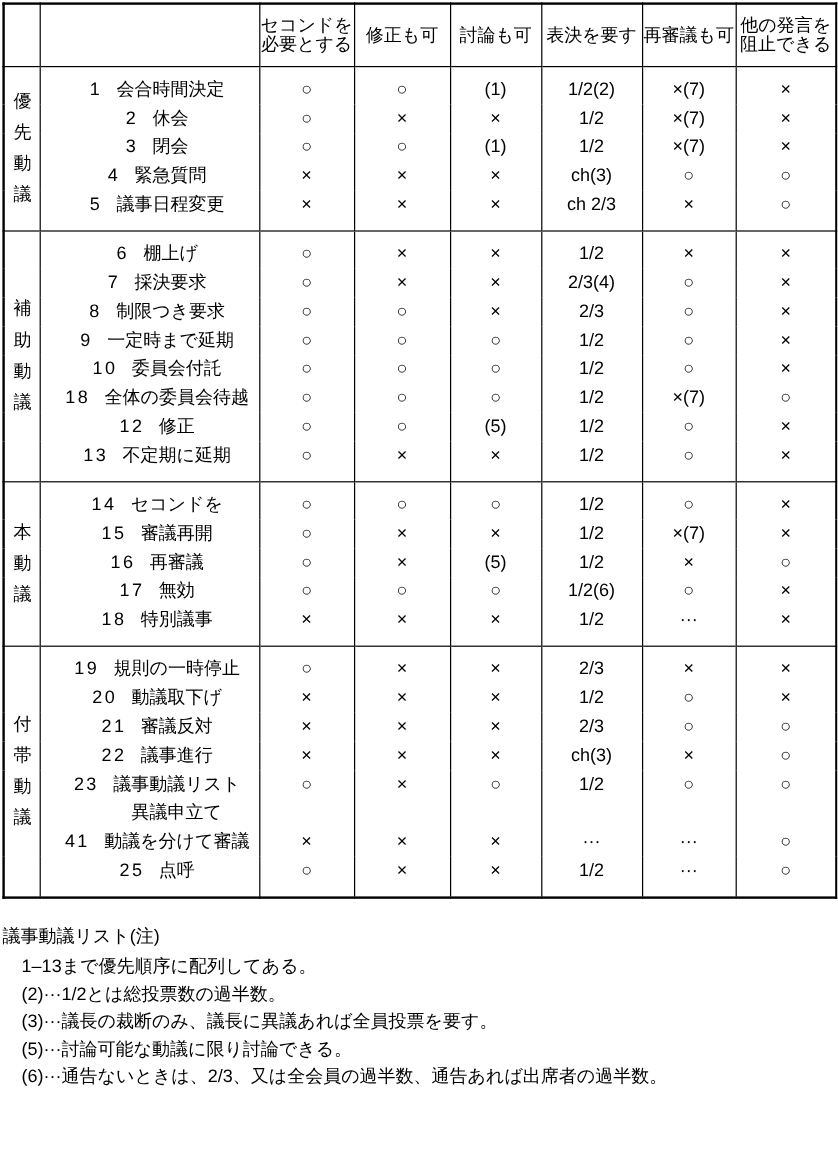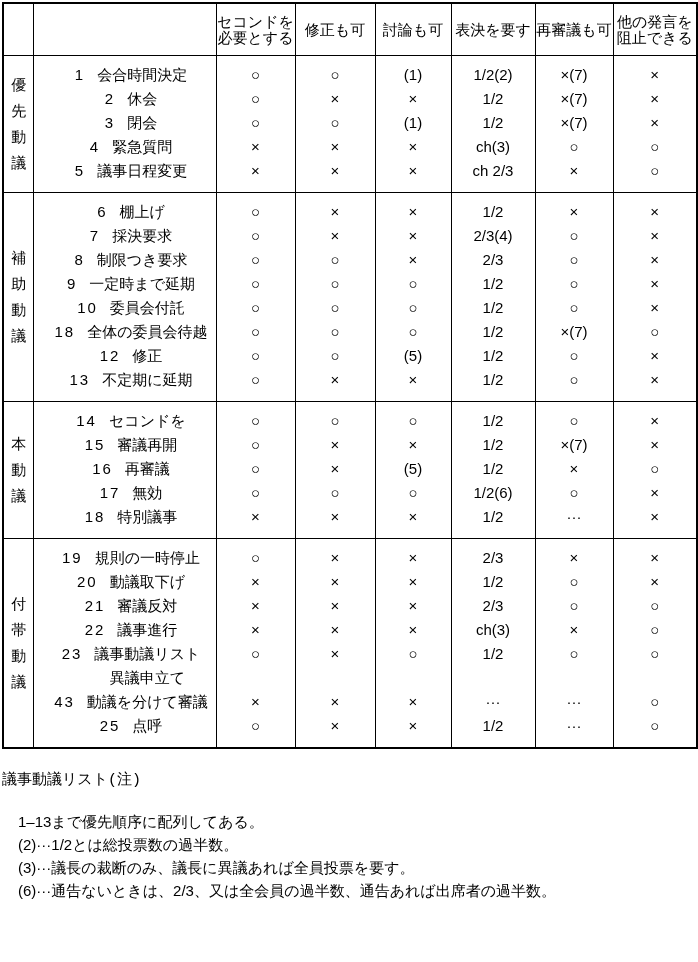--- a/index.html
+++ b/index.html
@@ -73,21 +73,21 @@
     white-space: pre-line;
   }
   
   td.val { text-align: center; }
   
   .notes {
     margin: 20px 0 0 2px;
     font-size: 15px;
     line-height: 23px;
   }
-  .notes .note-title { margin-bottom: 18px; font-family: Liberation Mono, monospace; }
+  .notes .note-title { margin-bottom: 2px; }
   .notes .note-line { padding-left: 16px; }
 </style>
 </head>
 <body>
 
 <div class="page">
 
   <table class="motions">
     <colgroup>
       <col style="width:30px">
@@ -328,21 +328,21 @@
           <td class="name"><span class="num">23</span><span class="nm">議事動議リスト
 異議申立て</span></td>
           <td class="val">○</td>
           <td class="val">×</td>
           <td class="val">○</td>
           <td class="val">1/2</td>
           <td class="val">○</td>
           <td class="val">○</td>
         </tr>
         <tr>
-          <td class="name"><span class="num">43</span><span class="nm">動議を分けて審議</span></td>
+          <td class="name"><span class="num">41</span><span class="nm">動議を分けて審議</span></td>
           <td class="val">×</td>
           <td class="val">×</td>
           <td class="val">×</td>
           <td class="val">···</td>
           <td class="val">···</td>
           <td class="val">○</td>
         </tr>
         <tr class="sec-last">
           <td class="name"><span class="num">25</span><span class="nm">点呼</span></td>
           <td class="val">○</td>
@@ -354,17 +354,18 @@
         </tr>
       </tbody>
   </table>
 
   <div class="notes">
     <div class="note-title">議事動議リスト(注)</div>
     <div>
         <div class="note-line">1–13まで優先順序に配列してある。</div>
         <div class="note-line">(2)···1/2とは総投票数の過半数。</div>
         <div class="note-line">(3)···議長の裁断のみ、議長に異議あれば全員投票を要す。</div>
+        <div class="note-line">(5)···討論可能な動議に限り討論できる。</div>
         <div class="note-line">(6)···通告ないときは、2/3、又は全会員の過半数、通告あれば出席者の過半数。</div>
       </div>
   </div>
 
 </div>
 
 </body></html>

